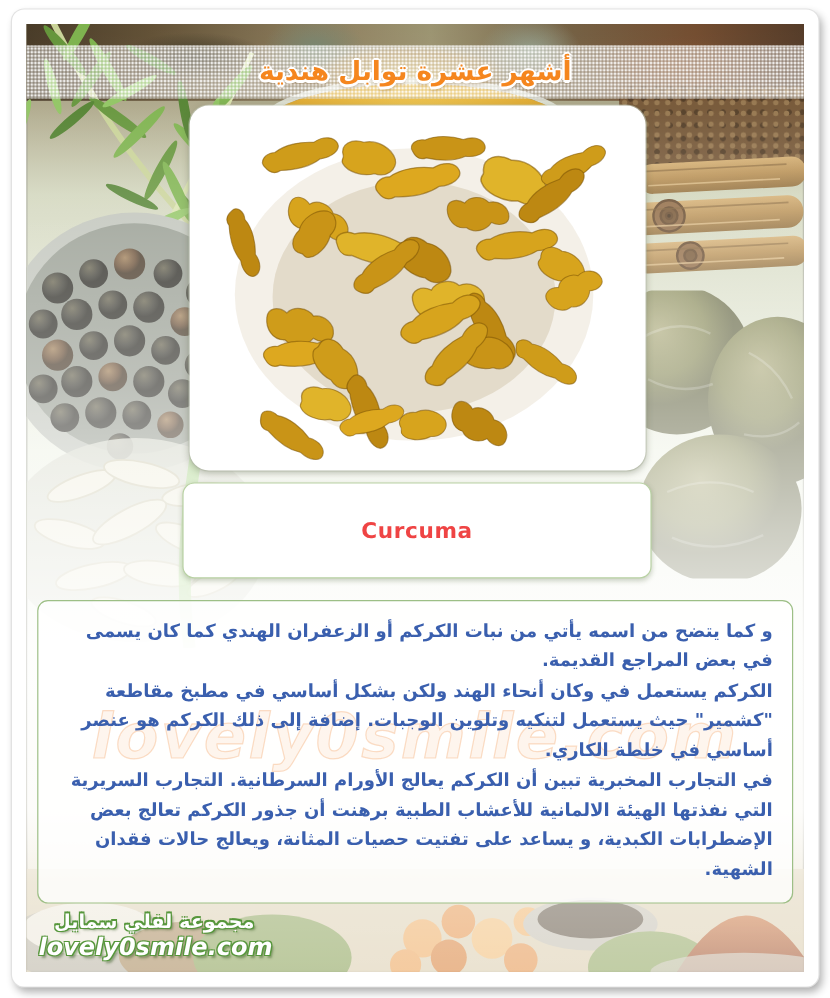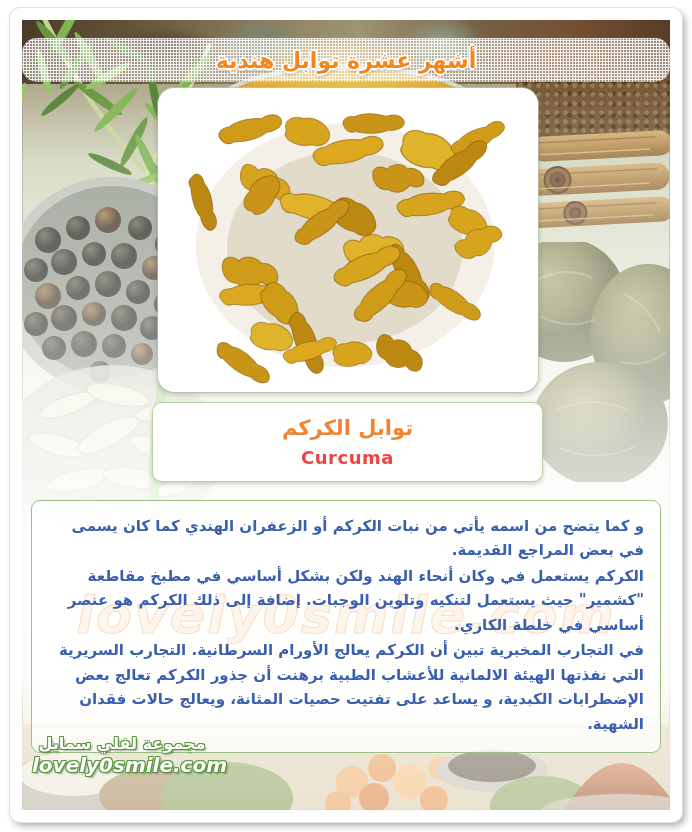--- a/index.html
+++ b/index.html
@@ -60,21 +60,21 @@
   }
 
   
   .banner{
     left:0;top:18px;width:100%;height:42px;z-index:4;
     background-color:rgba(246,246,242,.40);
     background-image:radial-gradient(rgba(255,255,255,.85) 1px, rgba(255,255,255,0) 1.3px);
     background-size:3px 3px;
     border-top:1px solid rgba(255,255,255,.55);
     border-bottom:1px solid rgba(160,160,150,.35);
-    display:flex;align-items:center;justify-content:center;border-radius:15px;
+    display:flex;align-items:center;justify-content:center;
   }
   .banner-title{
     color:#f5861e;font-size:22px;font-weight:bold;letter-spacing:.5px;
     text-shadow:
       -2px 0 0 #fff,2px 0 0 #fff,0 -2px 0 #fff,0 2px 0 #fff,
       -1px -1px 0 #fff,1px -1px 0 #fff,-1px 1px 0 #fff,1px 1px 0 #fff,
       0 3px 3px rgba(110,60,0,.35);
   }
 
   
@@ -105,21 +105,21 @@
   }
   .watermark{
     position:absolute;left:0;right:0;top:84px;z-index:1;text-align:center;direction:ltr;
     font-size:52px;font-weight:bold;font-style:italic;letter-spacing:2px;
     color:rgba(242,160,90,.10);-webkit-text-stroke:1px rgba(242,150,80,.30);
     white-space:nowrap;
   }
 
   
   .footer{
-    left:10px;top:714px;width:180px;z-index:6;text-align:center;line-height:1.2;
+    left:10px;top:738px;width:180px;z-index:6;text-align:right;line-height:1.2;
   }
   .footer-ar{
     display:block;color:#fff;font-size:16px;font-weight:bold;
     text-shadow:-1px -1px 0 #57973c,1px -1px 0 #57973c,-1px 1px 0 #57973c,1px 1px 0 #57973c,2px 2px 2px rgba(40,80,20,.45);
   }
   .footer-site{
     display:block;color:#fff;font-size:20px;font-weight:bold;font-style:italic;
     text-shadow:-1px -1px 0 #57973c,1px -1px 0 #57973c,-1px 1px 0 #57973c,1px 1px 0 #57973c,2px 2px 2px rgba(40,80,20,.45);
   }
   svg{display:block;}
@@ -349,21 +349,20 @@
           <use href="#tA" transform="translate(166,218) rotate(-48) scale(1.05)" fill="#cf9c1a"></use>
           <use href="#tC" transform="translate(206,228) rotate(40) scale(.95)" fill="#bd8812"></use>
           <use href="#tA" transform="translate(36,242) rotate(32) scale(.95)" fill="#c99417"></use>
           <use href="#tB" transform="translate(146,248) rotate(-6) scale(.9)" fill="#d7a41d"></use>
           <use href="#tA" transform="translate(96,256) rotate(-20) scale(.85)" fill="#dda81f"></use>
         </g>
       </svg>
     </div>
 
     <div class="abs name-card">
-      <div class="name-ar" lang="ar" dir="rtl">توابل الكركم</div>
       <div class="name-en">Curcuma</div>
     </div>
 
     <div class="abs text-panel">
       <div class="watermark">lovely0smile.com</div>
       <p lang="ar">و كما يتضح من اسمه يأتي من نبات الكركم أو الزعفران الهندي كما كان يسمى في بعض المراجع القديمة.</p>
       <p lang="ar">الكركم يستعمل في وكان أنحاء الهند ولكن بشكل أساسي في مطبخ مقاطعة "كشمير" حيث يستعمل لتنكيه وتلوين الوجبات. إضافة إلى ذلك الكركم هو عنصر أساسي في خلطة الكاري.</p>
       <p lang="ar">في التجارب المخبرية تبين أن الكركم يعالج الأورام السرطانية. التجارب السريرية التي نفذتها الهيئة الالمانية للأعشاب الطبية برهنت أن جذور الكركم تعالج بعض الإضطرابات الكبدية، و يساعد على تفتيت حصيات المثانة، ويعالج حالات فقدان الشهية.</p>
     </div>
 

